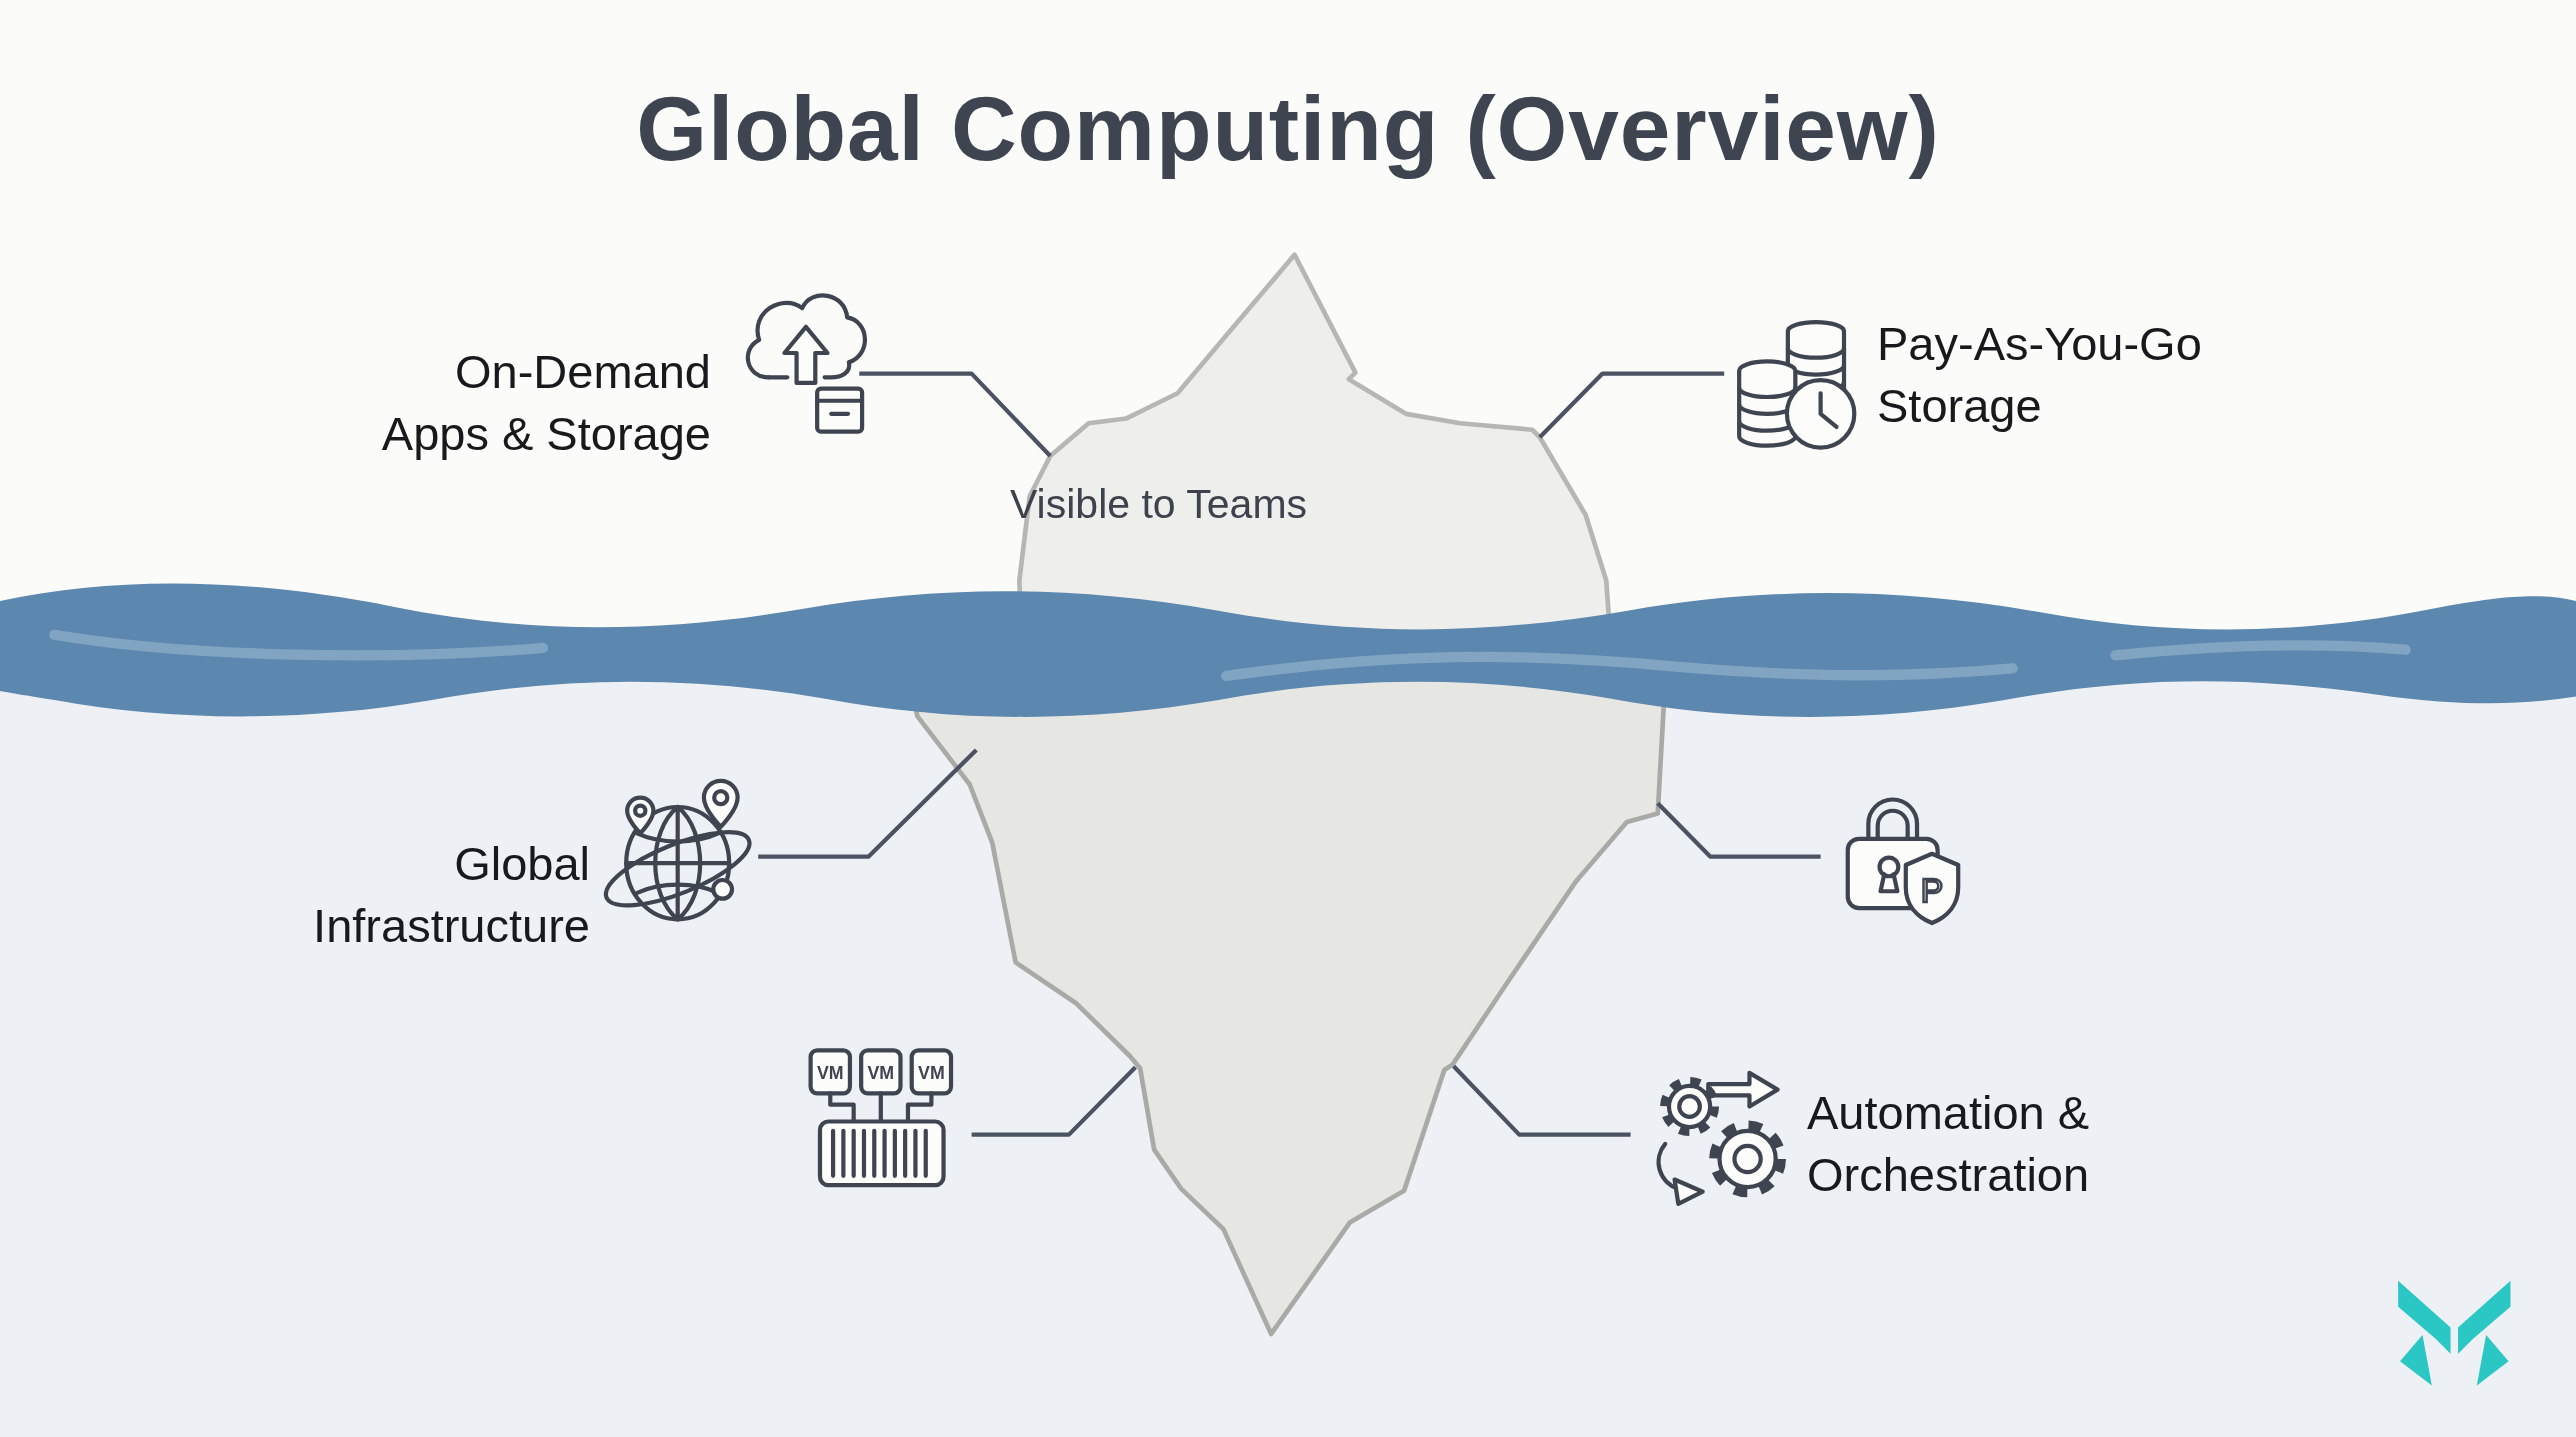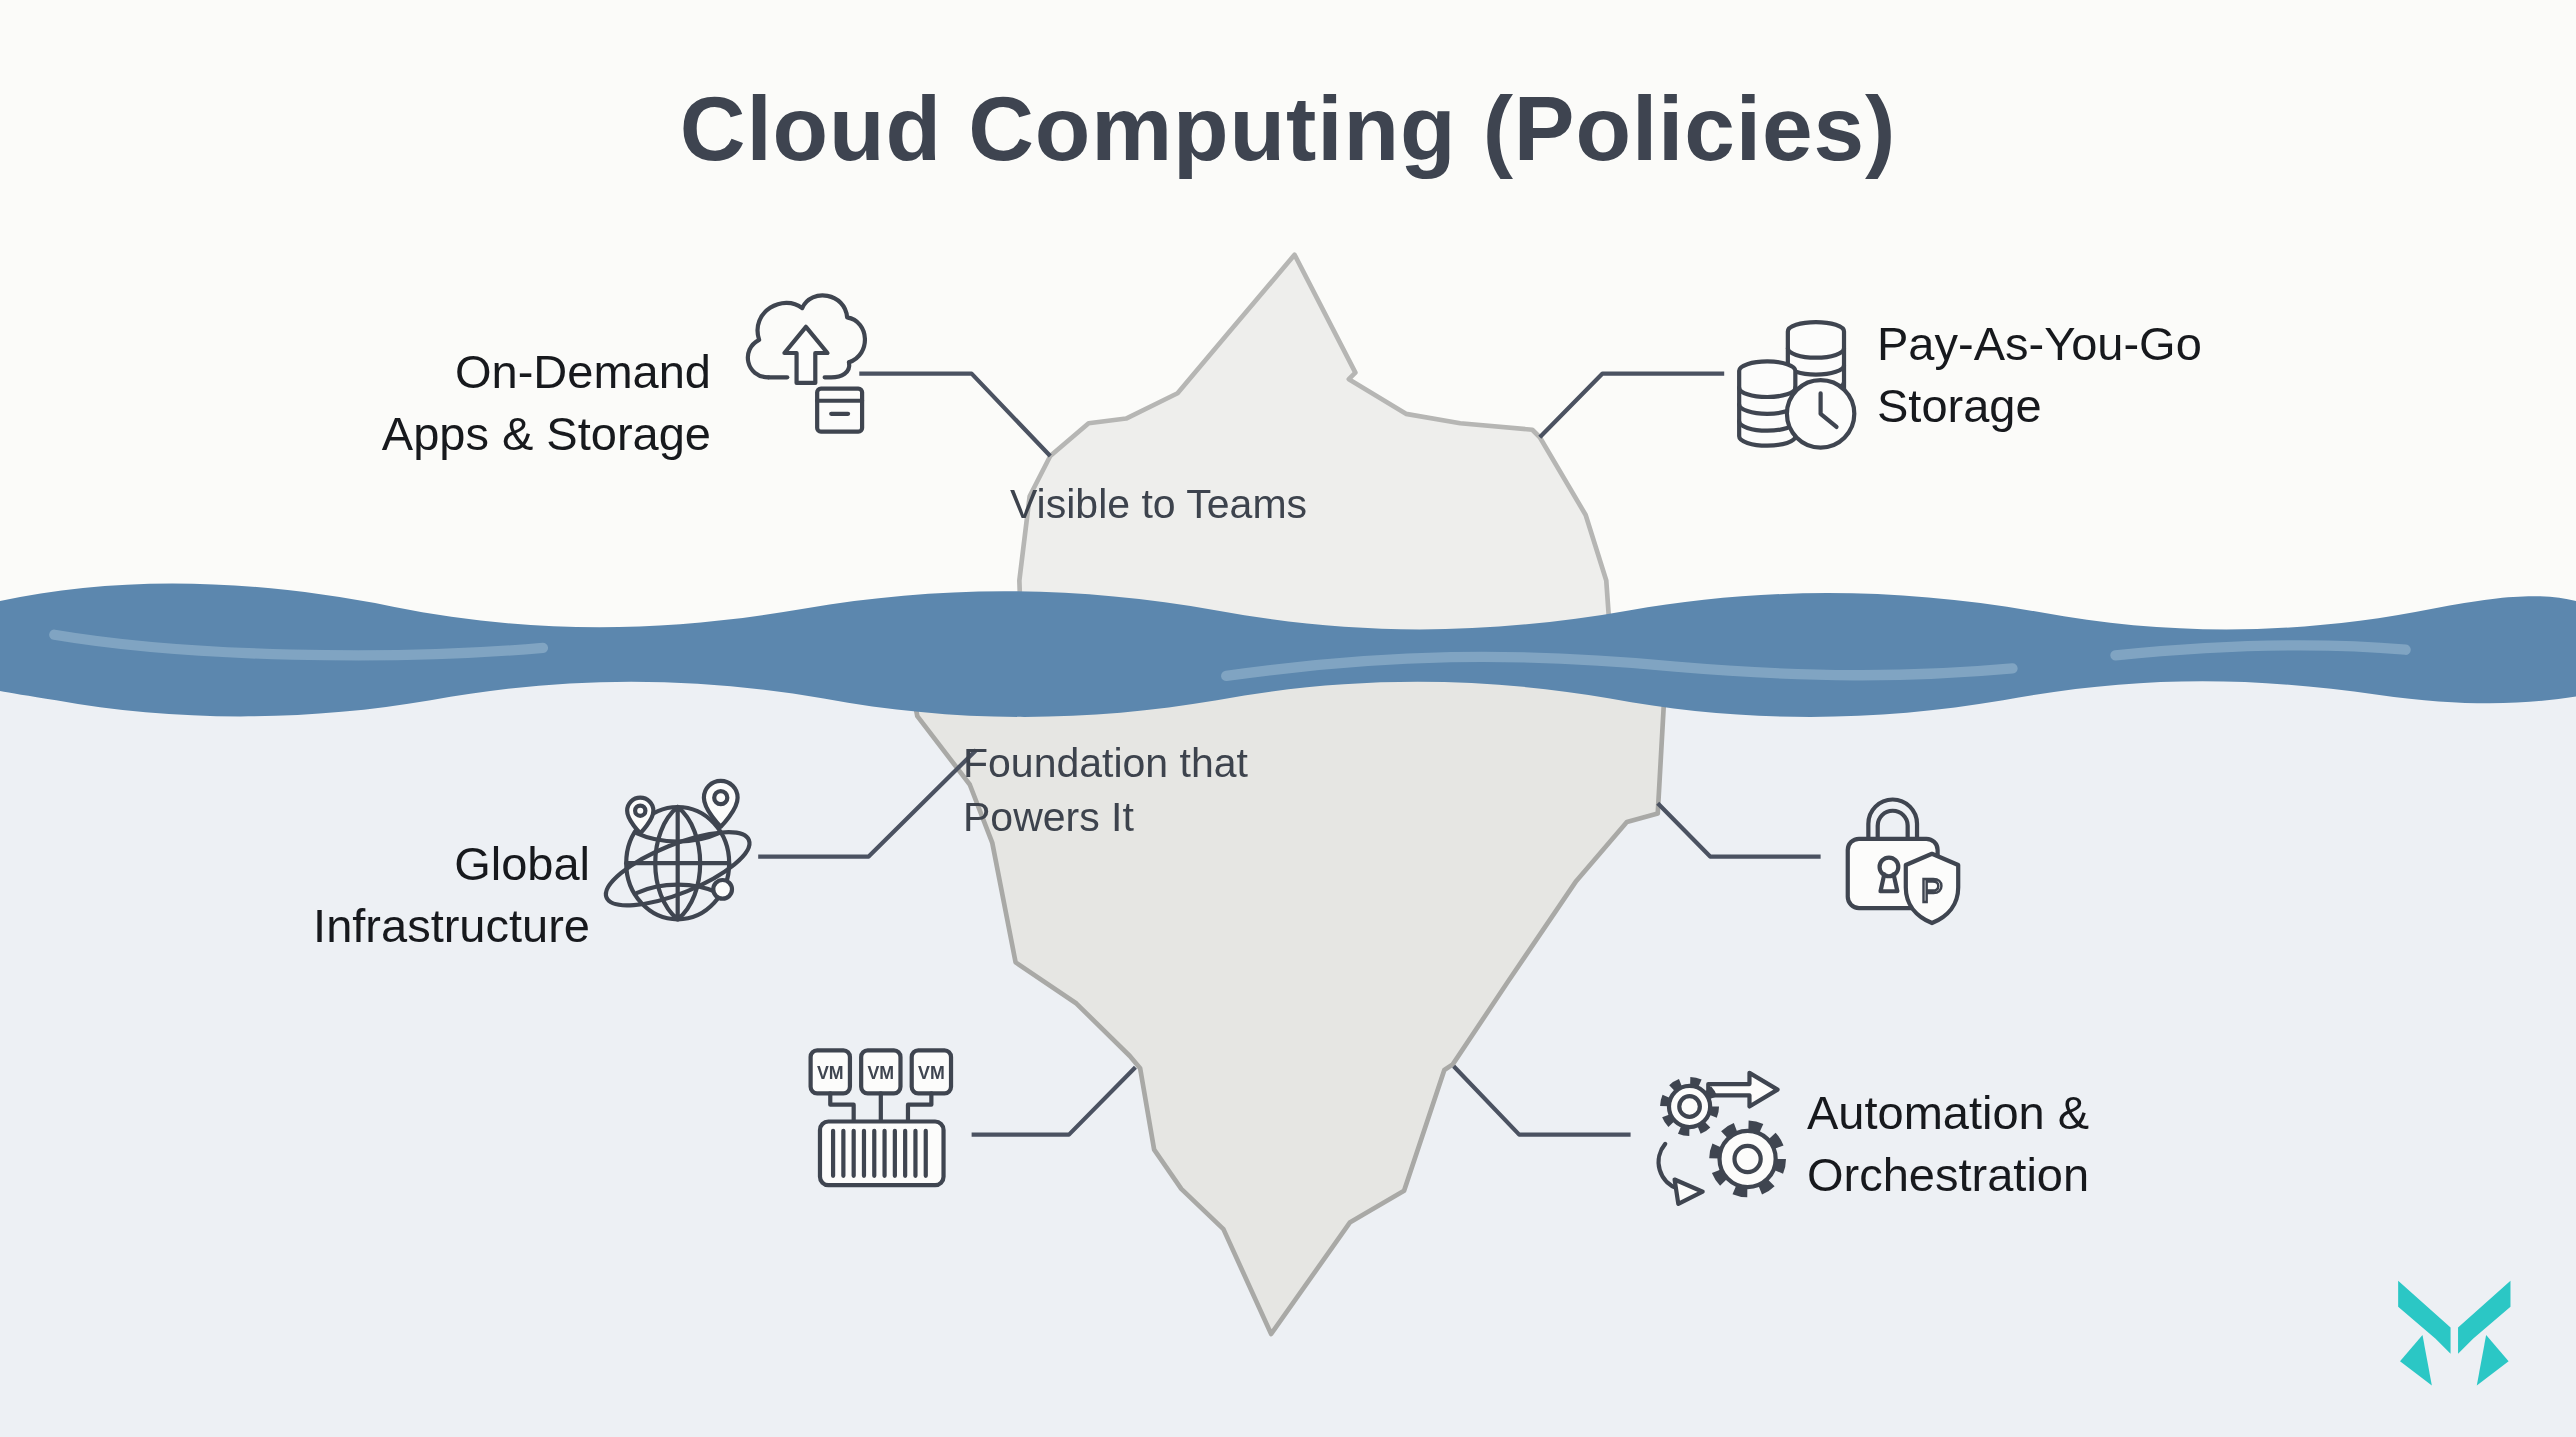--- a/index.html
+++ b/index.html
@@ -150,28 +150,26 @@
     </g>
 
     <g transform="translate(2562,1368)">
       <polygon class="logo-part" points="0,0 56,50 56,78 40,62 0,28"></polygon>
       <polygon class="logo-part" points="120,0 64,50 64,78 80,62 120,28"></polygon>
       <polygon class="logo-part" points="26,58 36,112 2,86"></polygon>
       <polygon class="logo-part" points="94,58 84,112 118,86"></polygon>
     </g>
   </svg>
 
-  <div class="title">Cloud Computing (Policies)</div>
+  <div class="title">Global Computing (Overview)</div>
 
   <div class="label r lbl-1">On-Demand
 Apps &amp; Storage</div>
   <div class="label lbl-2">Pay-As-You-Go
 Storage</div>
   <div class="label r lbl-3">Global
 Infrastructure</div>
   <div class="label lbl-6">Automation &amp;
 Orchestration</div>
 
   <div class="center-label cl-above">Visible to Teams</div>
-  <div class="center-label cl-below">Foundation that
-Powers It</div>
 </div>
 
 
 </body></html>

